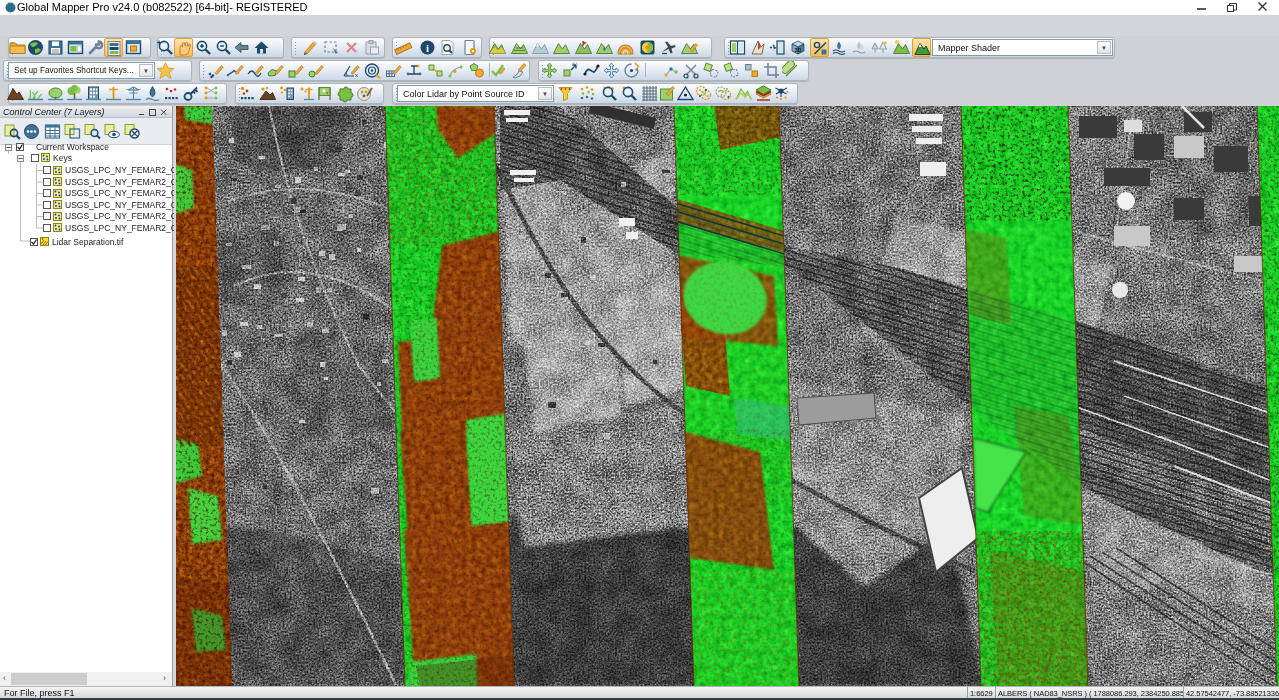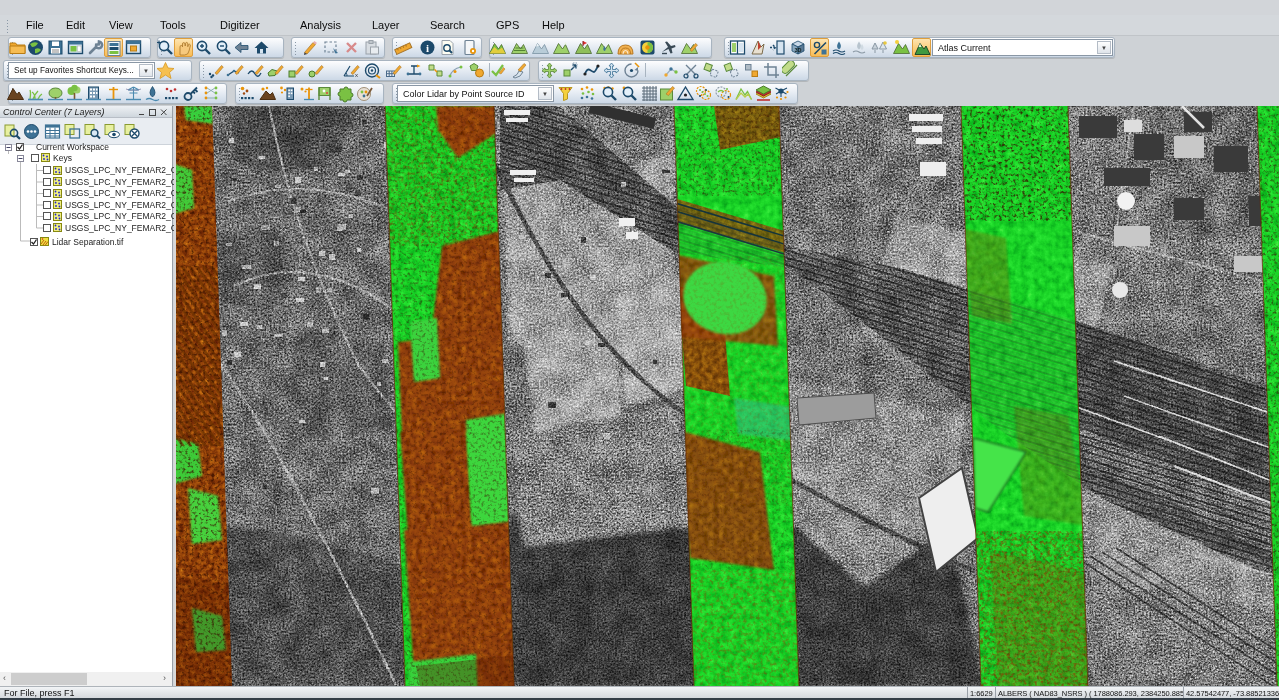--- a/index.html
+++ b/index.html
@@ -32,32 +32,36 @@
 #pscroll .thumb { position:absolute; left:11px; top:1px; width:76px; height:12px; background:#cdcdcd; }
 #pscroll .arr { position:absolute; top:1px; font-size:9px; color:#555; }
 #map { position:absolute; left:174px; top:106px; width:1105px; height:580px; background:#7a7a7a; }
 #statusbar { position:absolute; left:0; top:686px; width:1279px; height:12px; background:linear-gradient(#f2f4f6,#d5d9dd); border-top:1px solid #aeb4ba; font-size:9px; color:#111; }
 #statusbar .cell { position:absolute; top:0px; height:12px; border-left:1px solid #9aa0a8; font-size:7.5px; letter-spacing:-0.05px; padding:2px 2px 0 2px; white-space:nowrap; overflow:hidden; }
 #sbdark { position:absolute; left:0; top:698px; width:1279px; height:2px; background:#333d46; }
 </style>
 </head>
 <body>
 <div id="app">
-  <div id="menubar">
-    <div class="grip" style="left:6px;top:4px"></div>
-    <div class="mi" style="left:26px">File</div>
-    <div class="mi" style="left:66px">Edit</div>
-    <div class="mi" style="left:109px">View</div>
-    <div class="mi" style="left:160px">Tools</div>
-    <div class="mi" style="left:220px">Digitizer</div>
-    <div class="mi" style="left:300px">Analysis</div>
-    <div class="mi" style="left:372px">Layer</div>
-    <div class="mi" style="left:430px">Search</div>
-    <div class="mi" style="left:496px">GPS</div>
-    <div class="mi" style="left:542px">Help</div>
+  <div id="titlebar">
+    <svg style="position:absolute;left:5px;top:2px" width="11" height="11" viewBox="0 0 11 11">
+      <circle cx="5.5" cy="5.5" r="5" fill="#2a6a8a"></circle>
+      <path d="M2 3 A4.5 4.5 0 0 1 9.5 5 A4 4 0 0 0 3.5 2 Z" fill="#7ab648"></path>
+    </svg>
+    <div class="ttext">Global Mapper Pro v24.0 (b082522) [64-bit]- REGISTERED</div>
+    <svg class="wbtn" style="position:absolute;left:1197px;top:3px" width="10" height="9" viewBox="0 0 10 9">
+        <line x1="0" y1="6" x2="9" y2="6" stroke="#333" stroke-width="1.6"></line>
+      </svg>
+    <svg class="wbtn" style="position:absolute;left:1227px;top:3px" width="10" height="9" viewBox="0 0 10 9">
+        <rect x="0.5" y="2.5" width="6" height="6" fill="#fff" stroke="#333"></rect>
+        <path d="M2.5 2.5 V0.5 H9.5 V7 H7" fill="none" stroke="#333"></path>
+      </svg>
+    <svg class="wbtn" style="position:absolute;left:1258px;top:2px" width="9" height="9" viewBox="0 0 9 9">
+        <path d="M0.5 0.5 L8.5 8.5 M8.5 0.5 L0.5 8.5" stroke="#333" stroke-width="1.3"></path>
+      </svg>
   </div>
 <div id="trow1" class="trow">
       <div class="island" style="left:8px;width:143px">
         <div class="grip"></div>
       </div>
       <div class="ic" style="left:8px;top:2px;">
         <svg viewBox="0 0 19 19">
           <path d="M2 5 h5.5 l1.5 2 h8 v8.5 h-15 z" fill="#f0a830" stroke="#b97c14"></path>
           <path d="M2 8 h15 v7.5 h-15 z" fill="#f6bc52" stroke="#b97c14"></path>
         </svg>
@@ -340,21 +344,21 @@
           <circle cx="5" cy="4" r="2" fill="#f5d03c"></circle>
         </svg>
       </div>
       <div class="ic hl" style="left:912px;top:2px;">
         <svg viewBox="0 0 19 19">
           <path d="M2 15.5 L7 4.5 L11 10 L13 7 L17 15.5 Z" fill="#3f9940" stroke="#1d4a2b" stroke-width="1"></path>
           <path d="M5.5 8 L7 4.5 L8.5 8 Z" fill="#e8f4e0"></path>
         </svg>
       </div>
       <div class="combo" style="left:932px;top:3px;width:181px">
-        <div class="ctext" style="font-size:9px">Atlas Current</div>
+        <div class="ctext" style="font-size:9px">Mapper Shader</div>
         <div class="carr">▼</div>
       </div>
     </div>
     <div id="trow2" class="trow">
       <div class="island" style="left:3px;width:189px">
         <div class="grip"></div>
       </div>
       <div class="combo" style="left:8px;top:3px;width:147px">
         <div class="ctext" style="font-size:8.2px">Set up Favorites Shortcut Keys...</div>
         <div class="carr">▼</div>

